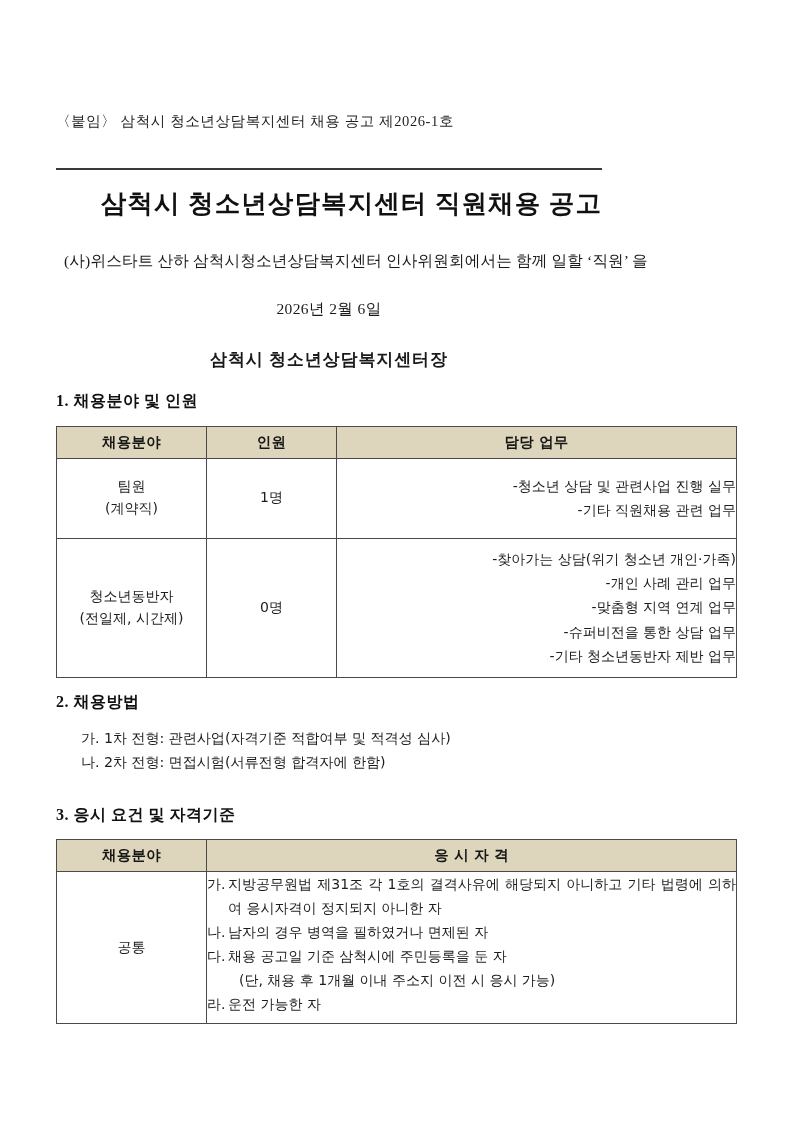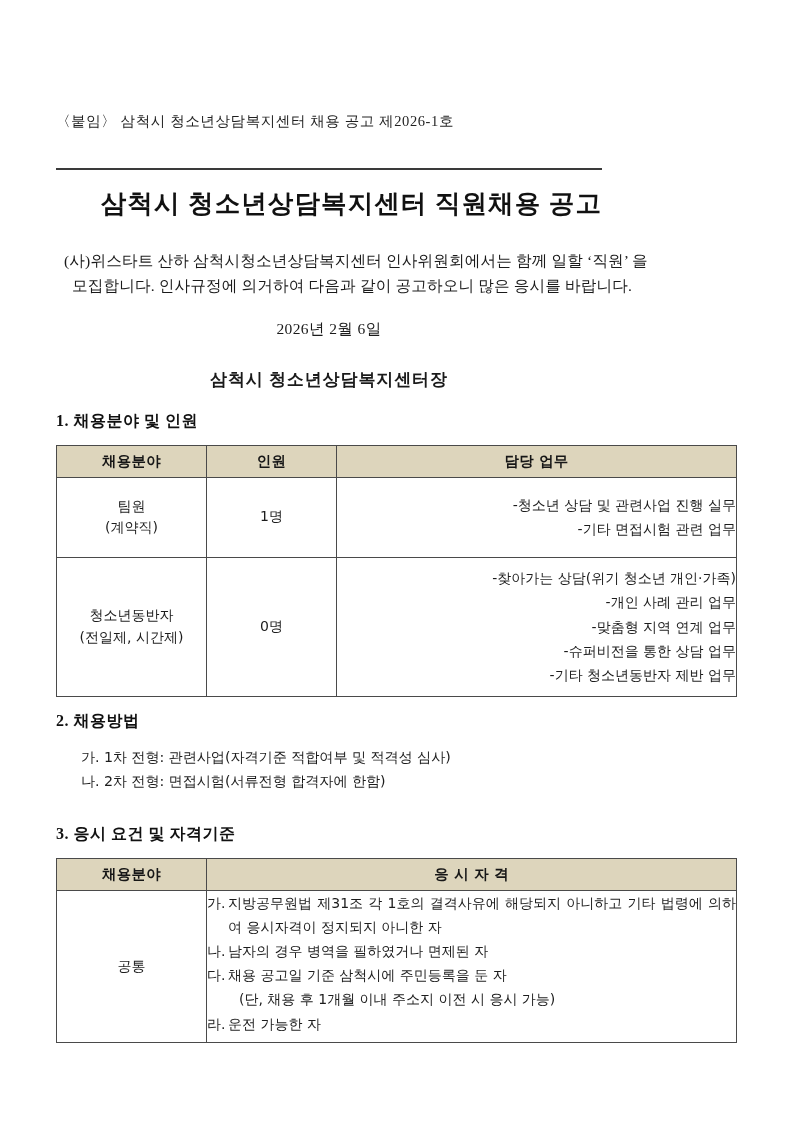--- a/index.html
+++ b/index.html
@@ -56,21 +56,21 @@
     letter-spacing: 0.15px;
     text-align: center;
     color: #1a1a1a;
     padding: 0 8px;
   }
   .intro .l1, .intro .l2 { display: block; white-space: nowrap; }
   .intro .l2 { padding-left: 8px; }
 
   
   .date-line {
-    margin-top: 20px;
+    margin-top: 26px;
     text-align: center;
     font-size: 15.5px;
     letter-spacing: 0.4px;
   }
   .signer {
     margin-top: 28px;
     text-align: center;
     font-size: 17px;
     font-weight: bold;
     letter-spacing: 0.9px;
@@ -185,21 +185,20 @@
 <div class="page">
 
   <div class="attach-line">〈붙임〉 삼척시 청소년상담복지센터 채용 공고 제2026-1호</div>
 
   <hr class="top-rule">
 
   <h1 class="doc-title">삼척시 청소년상담복지센터 직원채용 공고</h1>
 
   <p class="intro">
     <span class="l1">(사)위스타트 산하 삼척시청소년상담복지센터 인사위원회에서는 함께 일할 ‘직원’ 을</span>
-    <span class="l2">모집합니다. 인사규정에 의거하여 다음과 같이 공고하오니 많은 응시를 바랍니다.</span>
   </p>
 
   <div class="date-line">2026년 2월 6일</div>
 
   <div class="signer">삼척시 청소년상담복지센터장</div>
 
   <h2 class="sec-h sec1-h">1. 채용분야 및 인원</h2>
 
   <table class="doc-table">
     <colgroup>
@@ -216,21 +215,21 @@
     </thead>
     <tbody>
       <tr style="height:80px;">
         <td class="cell-center">
           <div>팀원</div>
           <div>(계약직)</div>
         </td>
         <td class="cell-center">1명</td>
         <td class="cell-duties">
           <div class="duty"><span class="dash">-</span><span>청소년 상담 및 관련사업 진행 실무</span></div>
-          <div class="duty"><span class="dash">-</span><span>기타 면접시험 관련 업무</span></div>
+          <div class="duty"><span class="dash">-</span><span>기타 직원채용 관련 업무</span></div>
         </td>
       </tr>
       <tr style="height:139px;">
         <td class="cell-center">
           <div>청소년동반자</div>
           <div>(전일제, 시간제)</div>
         </td>
         <td class="cell-center">0명</td>
         <td class="cell-duties">
           <div class="duty"><span class="dash">-</span><span>찾아가는 상담(위기 청소년 개인·가족)</span></div>

